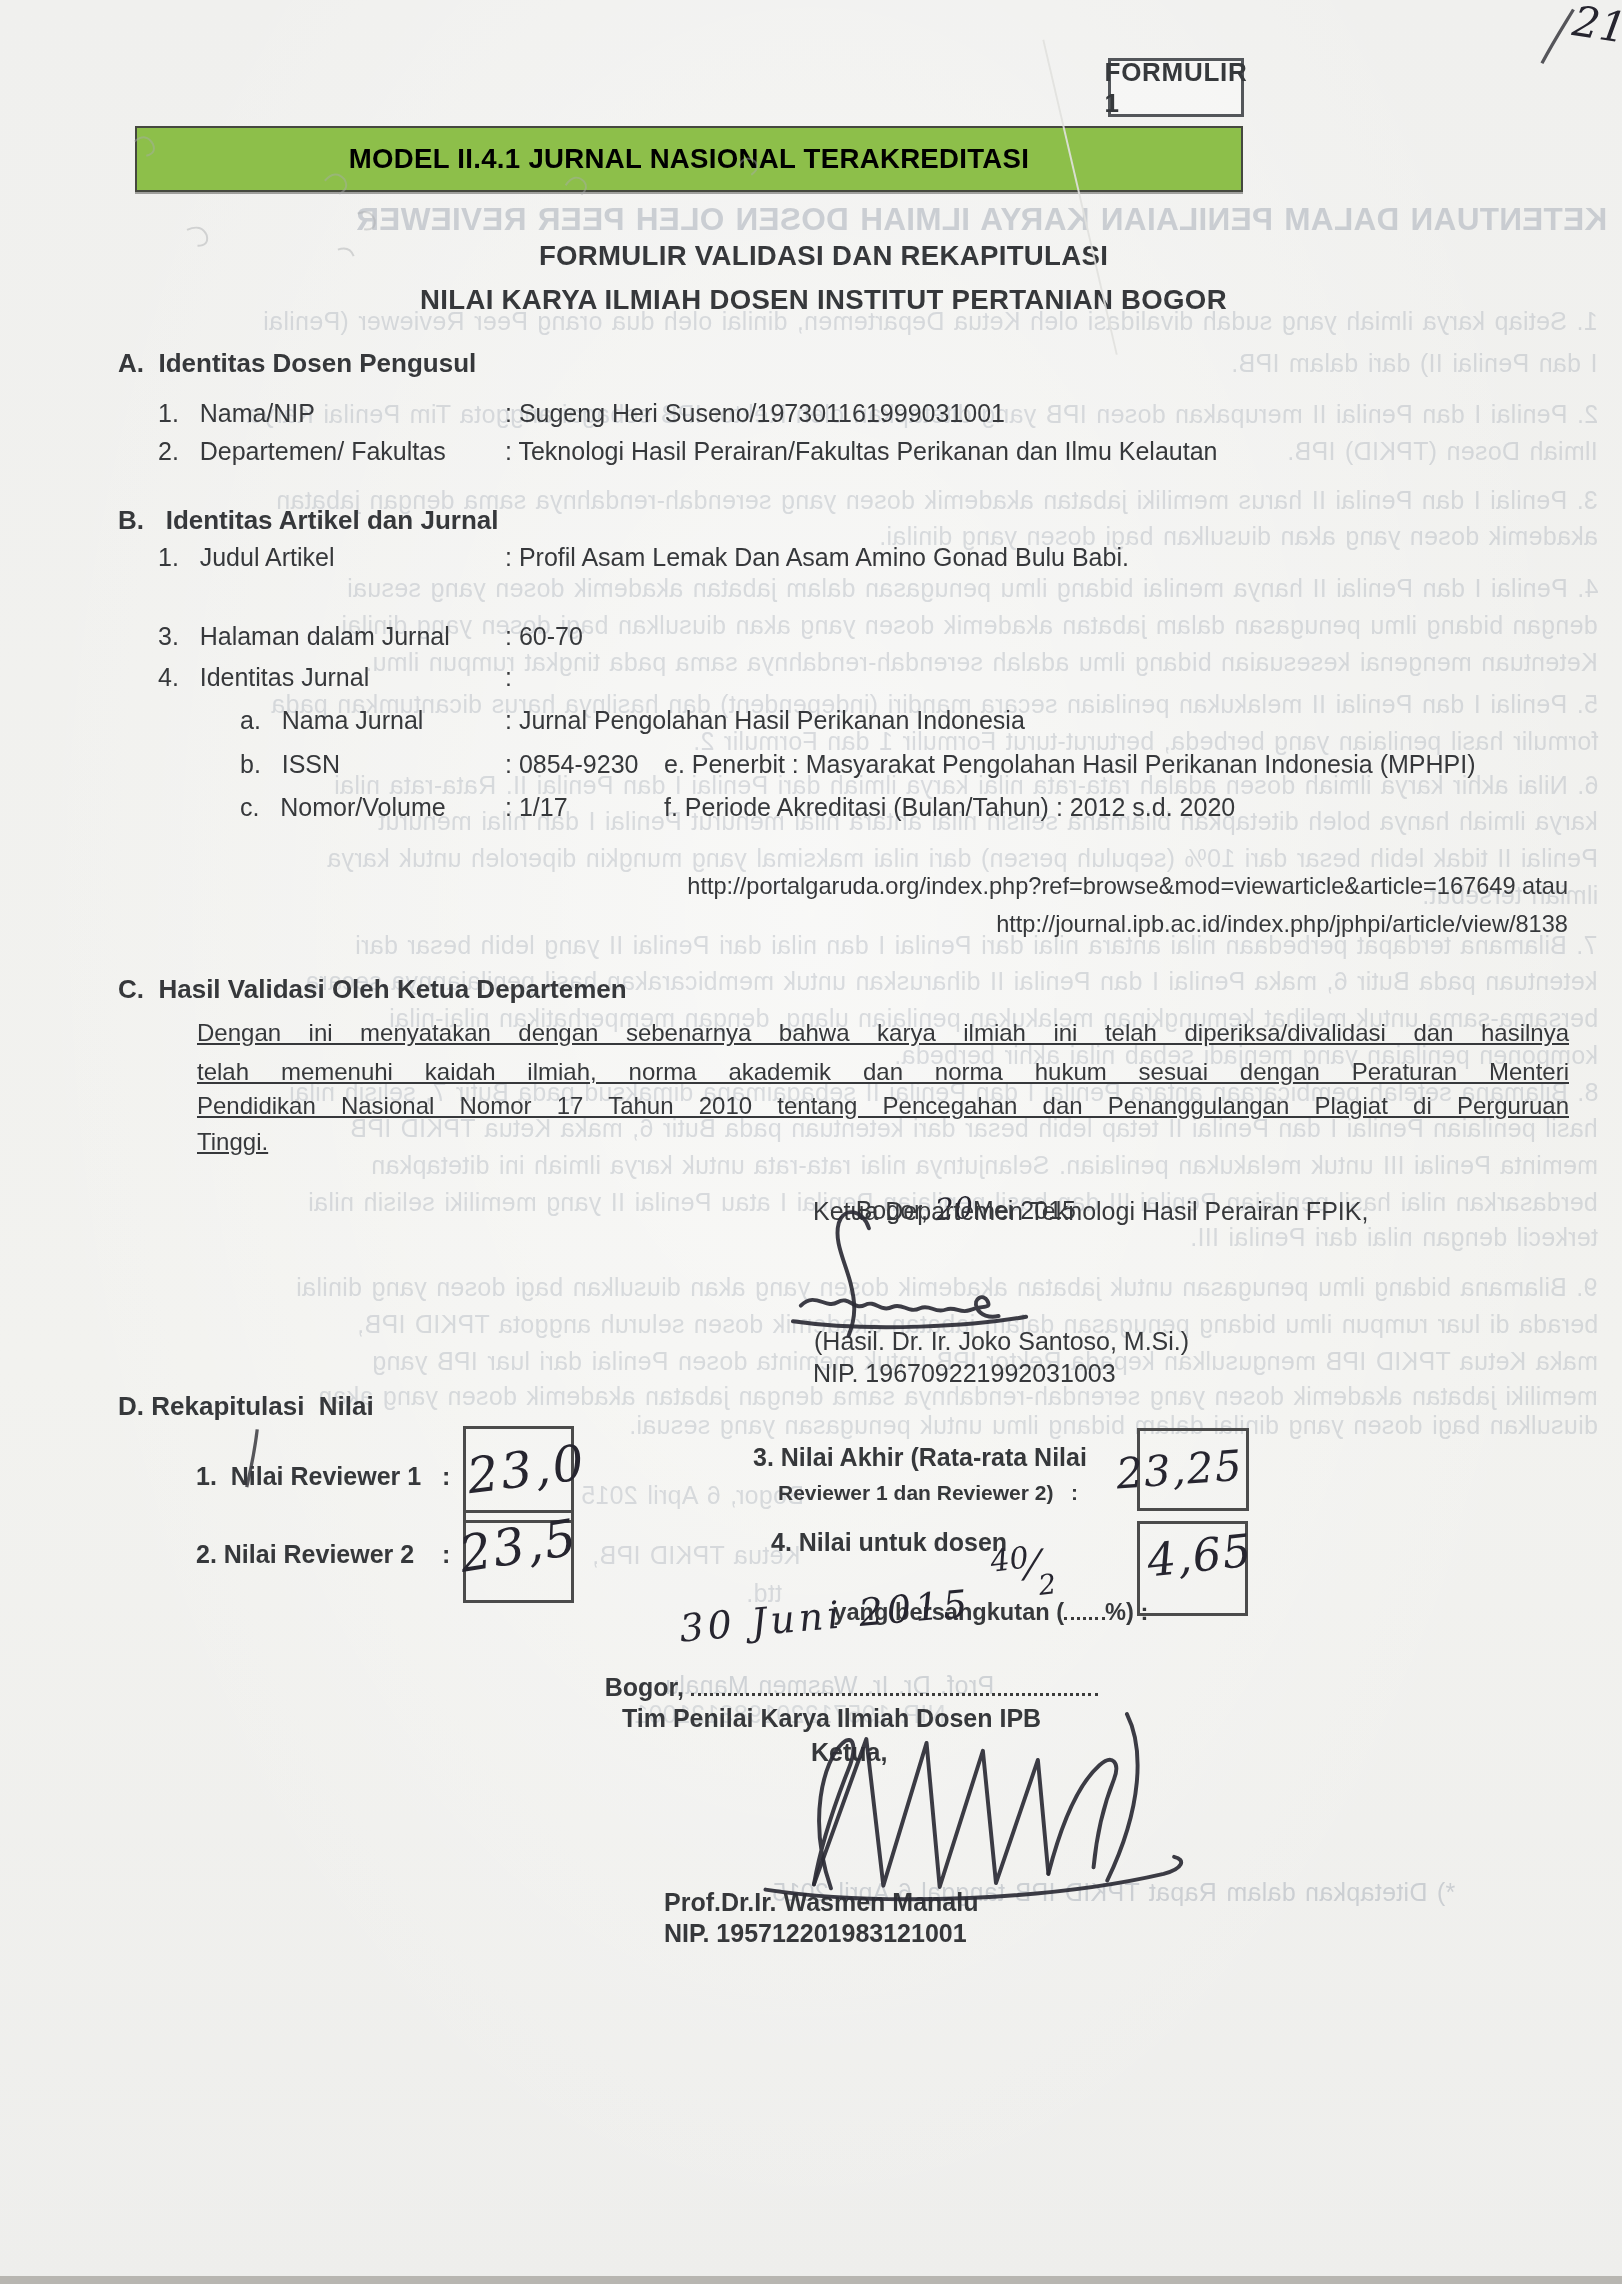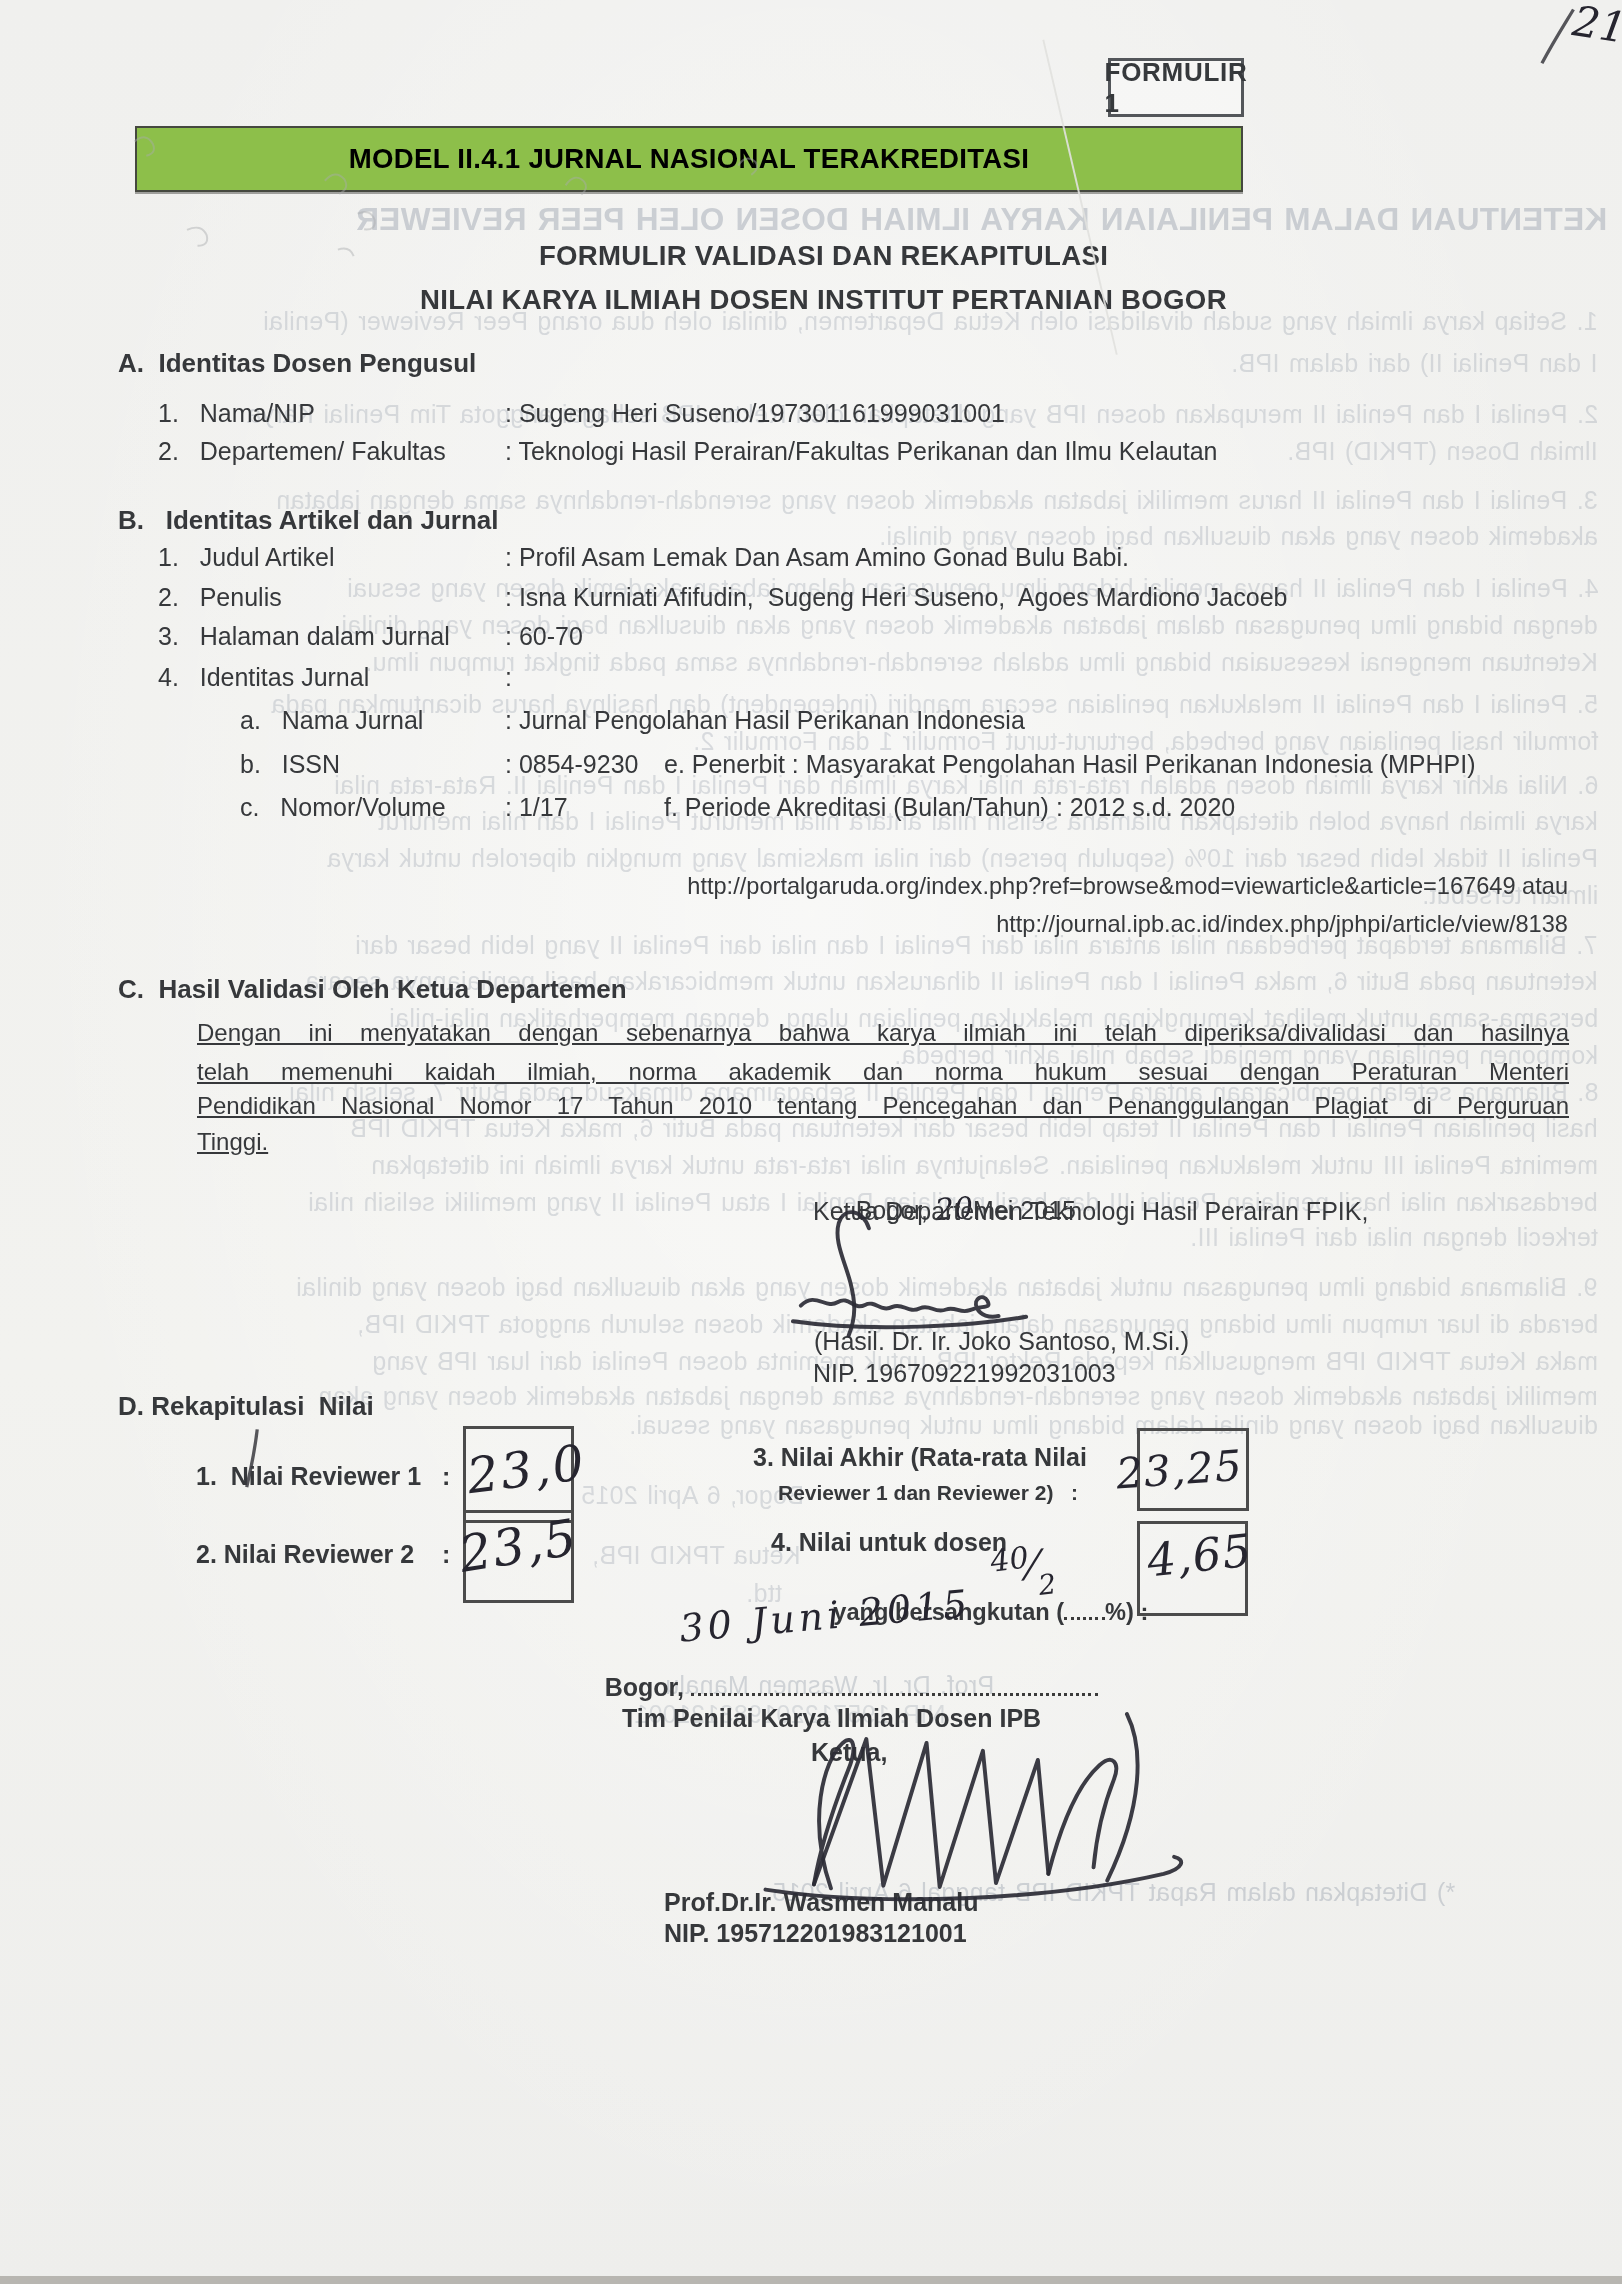--- a/index.html
+++ b/index.html
@@ -160,24 +160,20 @@
     <div class="frow" style="top:437px;">
       <span class="lbl">2.   Departemen/ Fakultas</span>
       <span class="val">: Teknologi Hasil Perairan/Fakultas Perikanan dan Ilmu Kelautan</span>
     </div>
 
     <div class="abs sec-head" style="top:505px;">B.   Identitas Artikel dan Jurnal</div>
     <div class="frow" style="top:543px;">
       <span class="lbl">1.   Judul Artikel</span>
       <span class="val">: Profil Asam Lemak Dan Asam Amino Gonad Bulu Babi.</span>
     </div>
-    <div class="frow" style="top:583px;">
-      <span class="lbl">2.   Penulis</span>
-      <span class="val">: Isna Kurniati Afifudin,  Sugeng Heri Suseno,  Agoes Mardiono Jacoeb</span>
-    </div>
     <div class="frow" style="top:622px;">
       <span class="lbl">3.   Halaman dalam Jurnal</span>
       <span class="val">: 60-70</span>
     </div>
     <div class="frow" style="top:663px;">
       <span class="lbl">4.   Identitas Jurnal</span>
       <span class="val">:</span>
     </div>
     <div class="frow sub" style="top:706px;">
       <span class="lbl">a.   Nama Jurnal</span>

